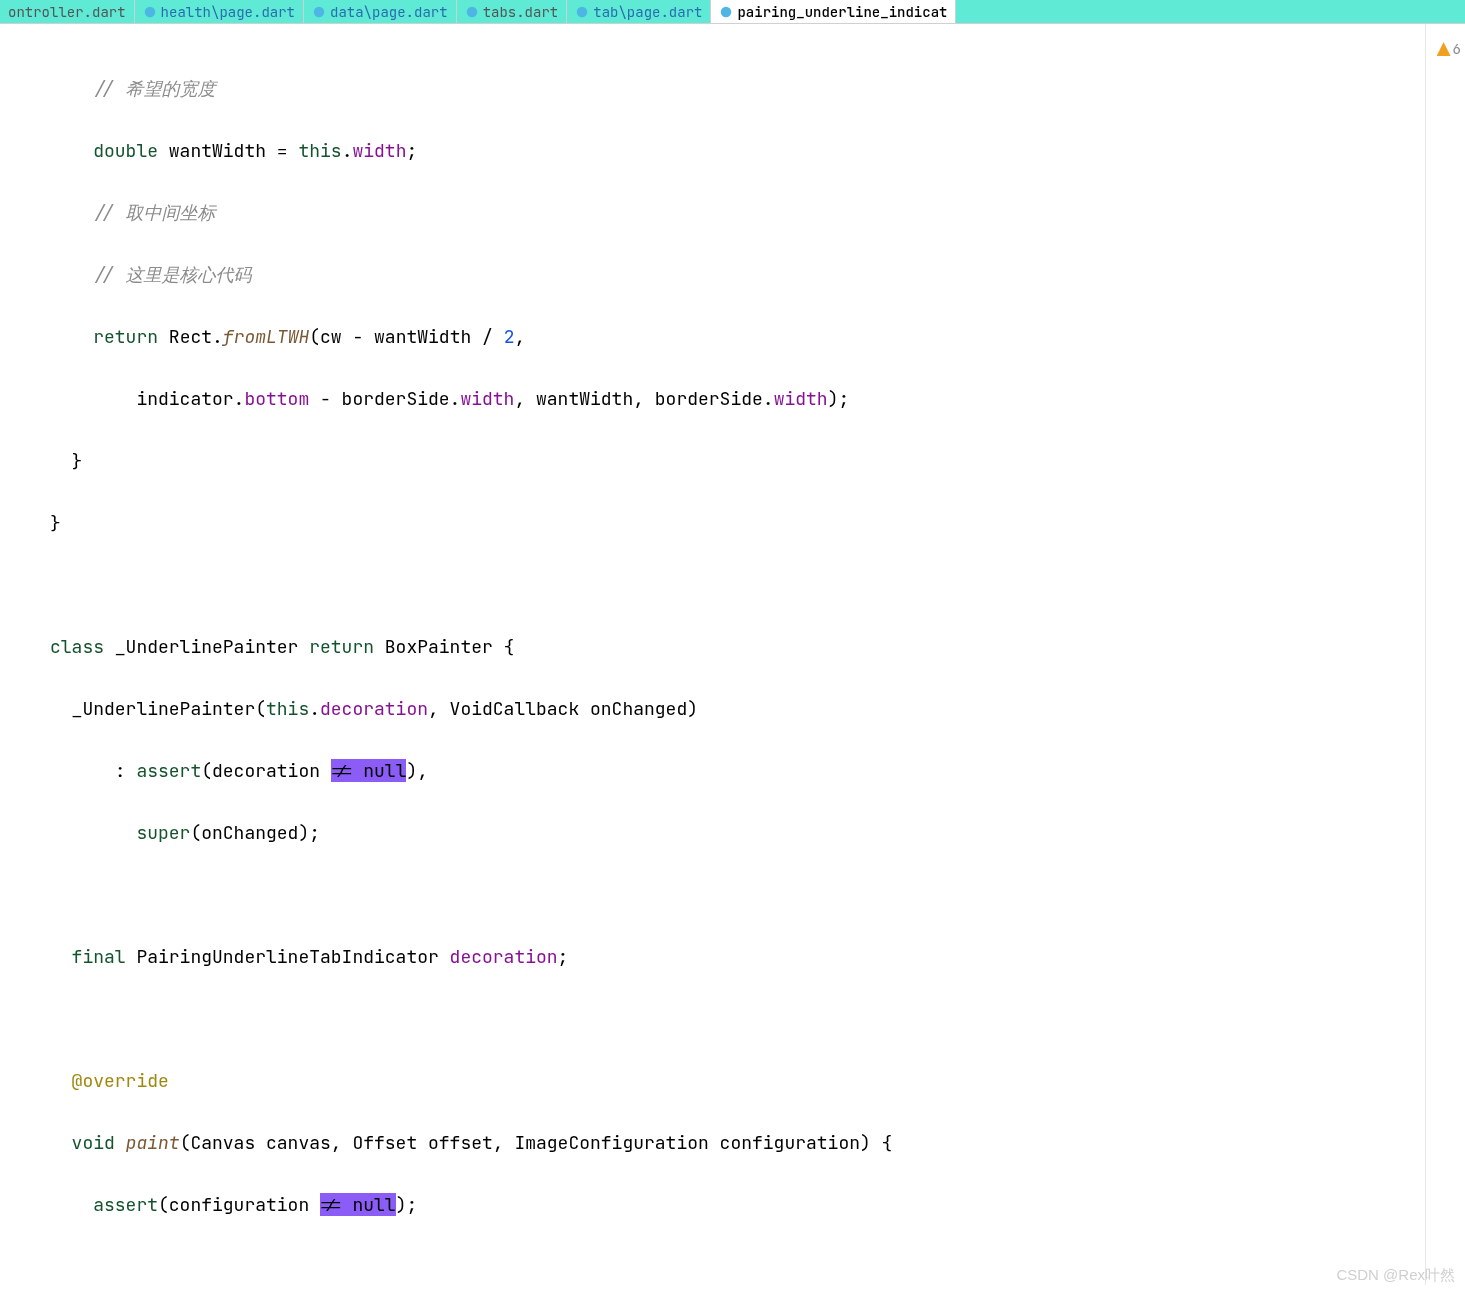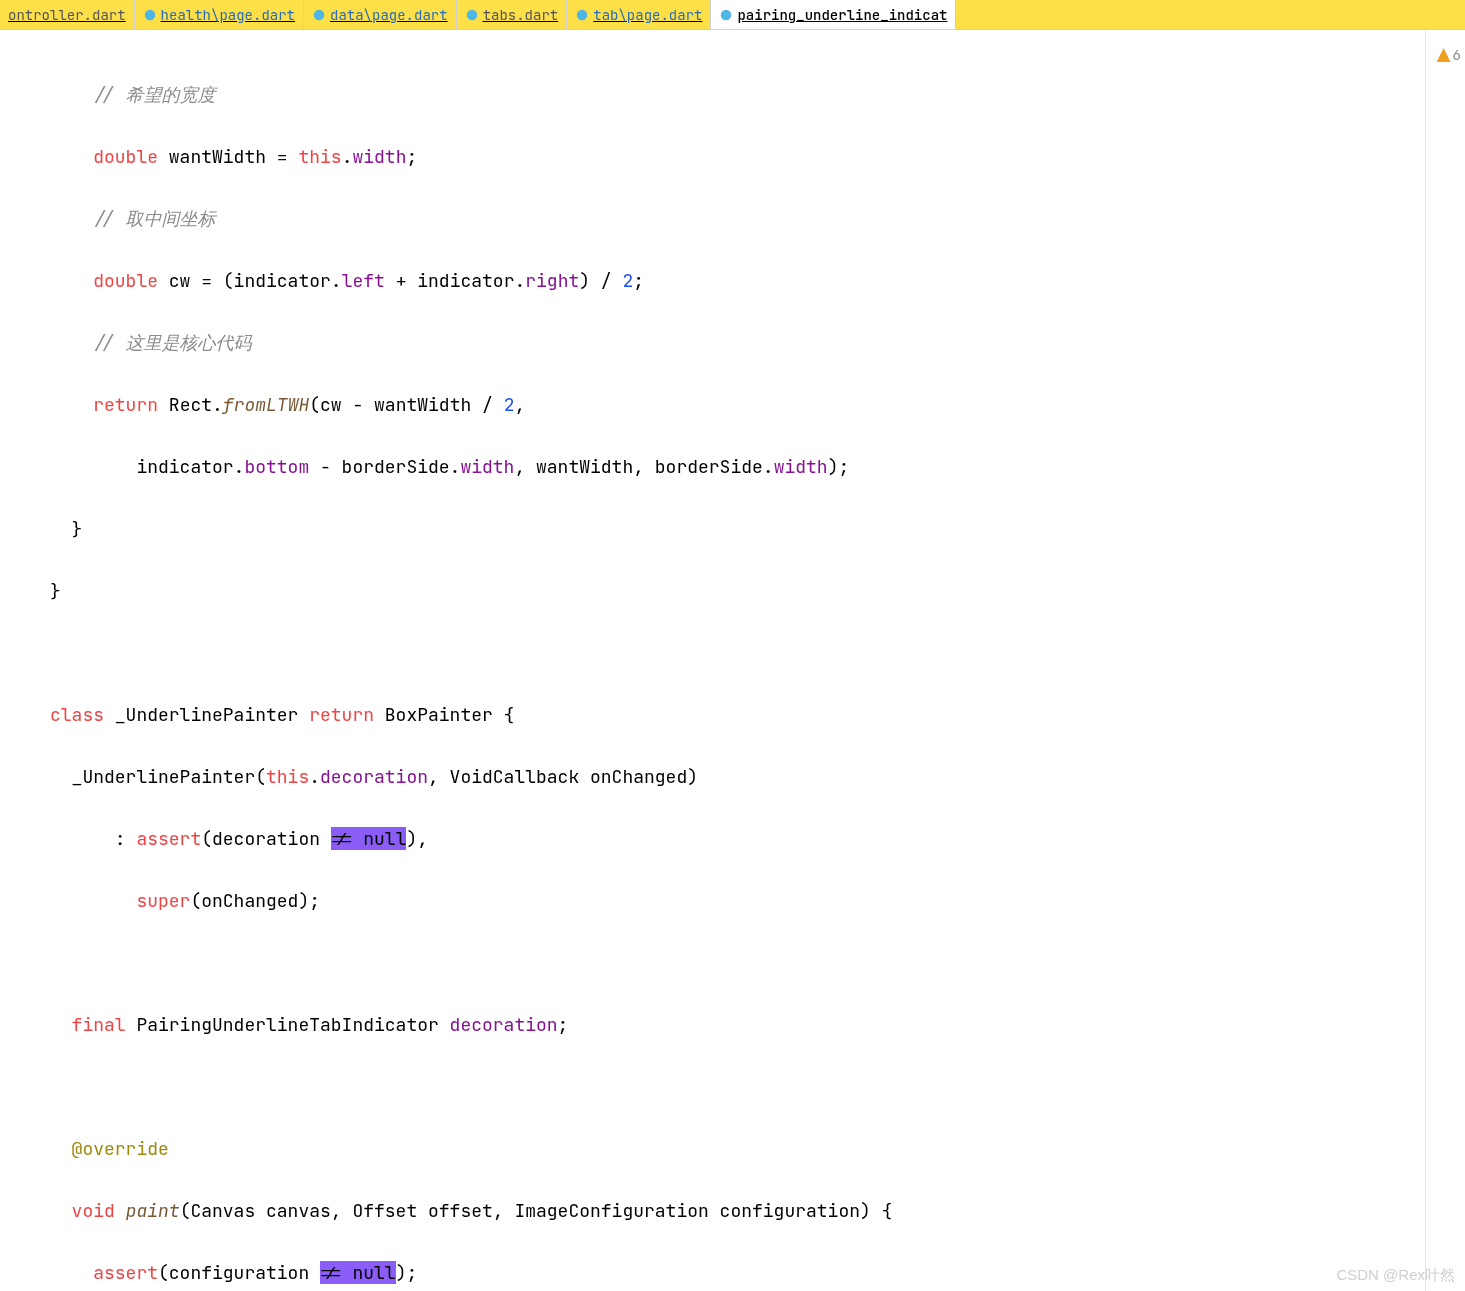--- a/index.html
+++ b/index.html
@@ -8,25 +8,24 @@
       font-size: 18px;
       background: #ffffff;
       color: #000000;
       overflow: hidden;
       width: 1465px;
       height: 1291px;
       position: relative;
     }
     .tabs-bar {
       display: flex;
-      height: 30px;
+      height: 24px;
       border-bottom: 1px solid #d0d0d0;
-      background: #fde047;
+      background: #5eead4;
       overflow: hidden;
-      text-decoration: underline;
     }
     .tab {
       display: flex;
       align-items: center;
       padding: 0 8px;
       border-right: 1px solid #d0d0d0;
       cursor: pointer;
       white-space: nowrap;
       font-size: 14px;
       color: #2b6cb0;
@@ -86,21 +85,21 @@
     .fold-line::before {
       content: '';
       position: absolute;
       left: -4px;
       top: 0;
       bottom: 0;
       width: 1.5px;
       background: #d8d8d8;
     }
     
-    .kw { color: #ef4444; }
+    .kw { color: #14532d; }
     .cm { color: #8c8c8c; font-style: italic; }
     .ty { color: #000000; }
     .fn { color: #7a5a36; font-style: italic; }
     .fld { color: #871094; }
     .num { color: #1750eb; }
     .ann { color: #9e880d; }
     .hl { background: #8b5cf6; }
     .watermark {
       position: absolute;
       bottom: 6px;
@@ -157,21 +156,20 @@
   </div>
 </div>
 
 <div class="editor-area">
   <div class="gutter"></div>
 
   <div class="code-content">
 <span class="line">    <span class="cm">// 希望的宽度</span></span>
 <span class="line">    <span class="kw">double</span><span> wantWidth = </span><span class="kw">this</span><span>.</span><span class="fld">width</span><span>;</span></span>
 <span class="line">    <span class="cm">// 取中间坐标</span></span>
-<span class="line">    <span class="kw">double</span><span> cw = (indicator.</span><span class="fld">left</span><span> + indicator.</span><span class="fld">right</span><span>) / </span><span class="num">2</span><span>;</span></span>
 <span class="line">    <span class="cm">// 这里是核心代码</span></span>
 <span class="line">    <span class="kw">return</span><span> </span><span class="ty">Rect</span><span>.</span><span class="fn">fromLTWH</span><span>(cw - wantWidth / </span><span class="num">2</span><span>,</span></span>
 <span class="line fold-line"><span>        indicator.</span><span class="fld">bottom</span><span> - borderSide.</span><span class="fld">width</span><span>, wantWidth, borderSide.</span><span class="fld">width</span><span>);</span></span>
 <span class="line">  }</span>
 <span class="line">}</span>
 <span class="line"> </span>
 <span class="line"><span class="kw">class</span><span> _UnderlinePainter </span><span class="kw">return</span><span> BoxPainter {</span></span>
 <span class="line"><span>  _UnderlinePainter(</span><span class="kw">this</span><span>.</span><span class="fld">decoration</span><span>, VoidCallback onChanged)</span></span>
 <span class="line fold-line"><span>      : </span><span class="kw">assert</span><span>(decoration </span><span class="hl">!= null</span><span>),</span></span>
 <span class="line fold-line"><span>        </span><span class="kw">super</span><span>(onChanged);</span></span>

